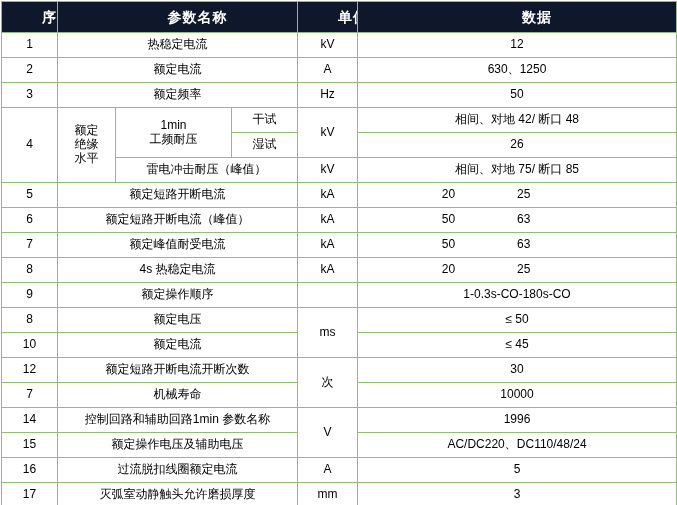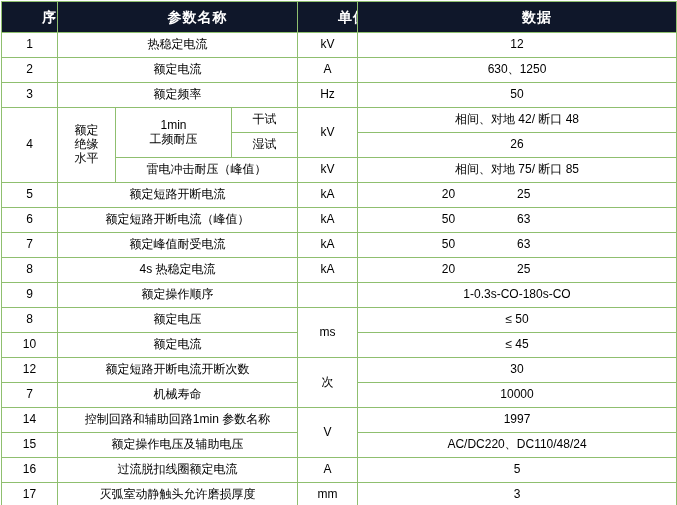--- a/index.html
+++ b/index.html
@@ -212,21 +212,21 @@
     <tr>
       <td>7</td>
       <td colspan="3" class="name-cell">机械寿命</td>
       <td>10000</td>
     </tr>
 
     <tr>
       <td>14</td>
       <td colspan="3" class="name-cell">控制回路和辅助回路1min 参数名称</td>
       <td rowspan="2">V</td>
-      <td>1997</td>
+      <td>1996</td>
     </tr>
 
     <tr>
       <td>15</td>
       <td colspan="3" class="name-cell">额定操作电压及辅助电压</td>
       <td>AC/DC220、DC110/48/24</td>
     </tr>
 
     <tr>
       <td>16</td>

